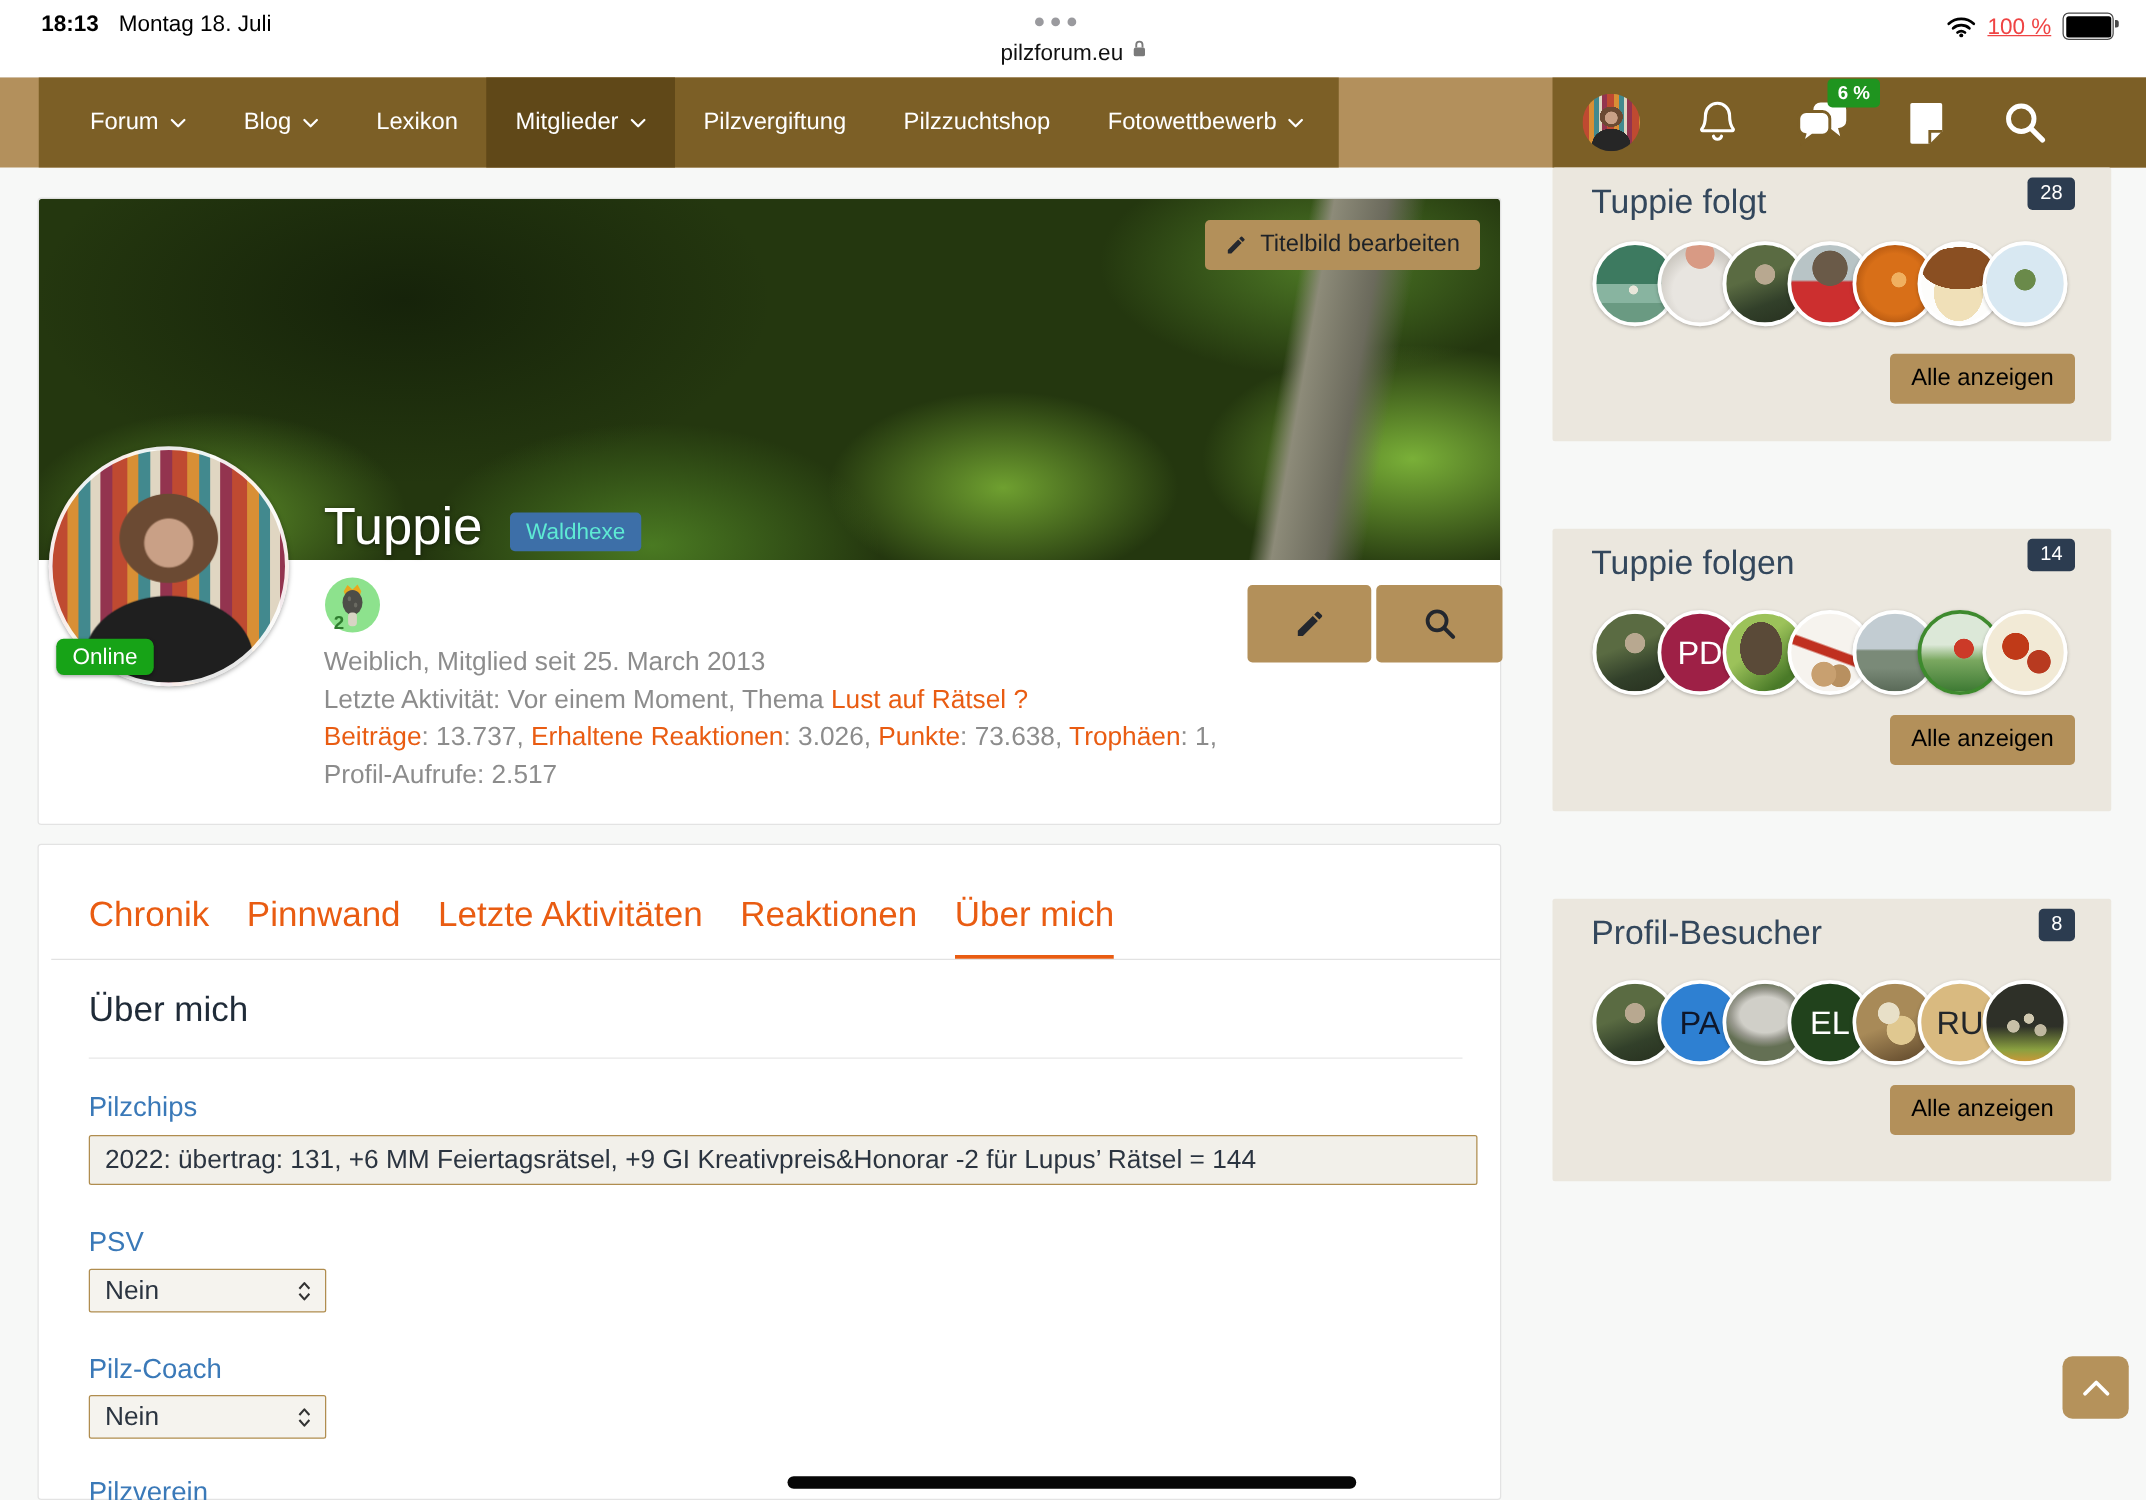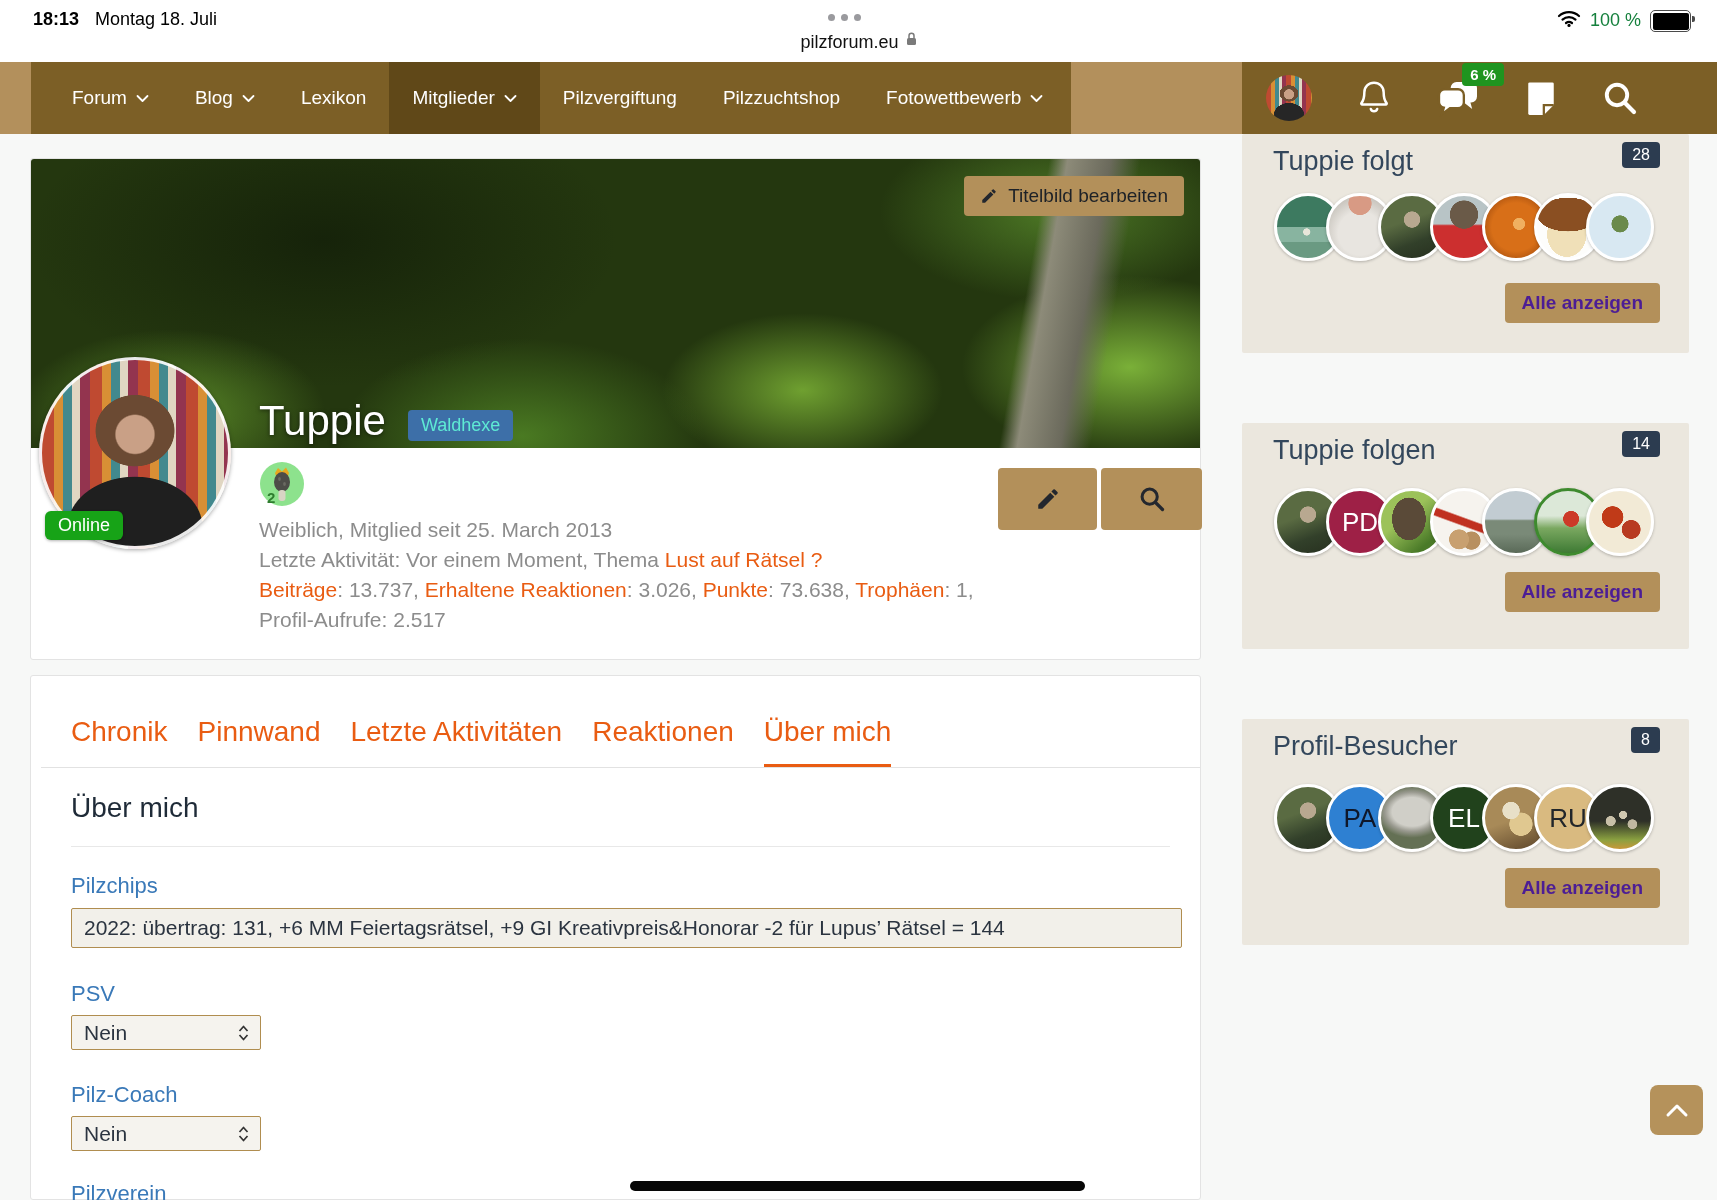--- a/index.html
+++ b/index.html
@@ -10,21 +10,21 @@
     -webkit-font-smoothing:antialiased;
   }
 
   
   .statusbar{position:absolute;left:0;top:0;width:1717px;height:62px;background:#fff;border-bottom:1px solid #dcdcdc;}
   .sb-left{position:absolute;left:33px;top:9px;display:flex;gap:16px;align-items:baseline;font-size:18px;color:#000;}
   .sb-time{font-weight:700;}
   .sb-dots{position:absolute;left:828px;top:14px;display:flex;gap:6px;}
   .sb-dots i{width:7px;height:7px;border-radius:50%;background:#9a9a9e;}
   .sb-url{position:absolute;left:0;top:32px;width:1717px;text-align:center;font-size:18px;color:#111;display:flex;justify-content:center;align-items:flex-start;gap:7px;}
-  .sb-right{position:absolute;right:26px;top:10px;display:flex;align-items:flex-start;gap:9px;font-size:18px;color:#15803d;}
+  .sb-right{position:absolute;right:26px;top:10px;display:flex;align-items:center;gap:9px;font-size:18px;color:#ef4444;text-decoration:underline;}
   .battery{width:36px;height:17px;border:1.5px solid #4a4a4a;border-radius:5px;position:relative;padding:1.5px;}
   .battery i{display:block;height:100%;width:100%;background:#000;border-radius:2px;}
   .battery:after{content:"";position:absolute;right:-5px;top:4.5px;width:3px;height:6px;background:#4a4a4a;border-radius:0 2px 2px 0;}
 
   
   .navbar{position:absolute;left:0;top:62px;width:1717px;height:72px;background:#b3905c;}
   .nav-main{position:absolute;left:31px;top:0;width:1040px;height:72px;background:#7c5f26;display:flex;align-items:stretch;padding-left:18px;box-sizing:border-box;}
   .nav-item{display:flex;align-items:center;gap:9px;padding:0 23px;color:#fff;font-size:19px;cursor:pointer;white-space:nowrap;}
   .nav-item.active{background:#604818;}
   .nav-right{position:absolute;left:1242px;top:0;width:475px;height:72px;background:#7c5f26;display:flex;align-items:center;gap:44px;padding-left:24px;box-sizing:border-box;}
@@ -102,22 +102,22 @@
   .sb-card3{top:719px;height:226px;}
   .sb-title{font-size:27px;color:#33475c;margin:4px 0 0 31px;}
   .sb-count{position:absolute;top:8px;right:29px;background:#2c3c50;color:#fff;font-size:16px;
     padding:4px 10px;border-radius:4px;}
   .sb-avatars{position:absolute;left:32px;display:flex;}
   .sb-card1 .sb-avatars{top:59px;}
   .sb-card2 .sb-avatars,.sb-card3 .sb-avatars{top:65px;}
   .sb-avatar{width:62px;height:62px;border-radius:50%;border:3px solid #fff;margin-right:-16px;
     box-shadow:0 1px 3px rgba(0,0,0,.25);display:flex;align-items:center;justify-content:center;
     font-size:26px;color:#fff;cursor:pointer;background:#ccc;}
-  .sb-btn{position:absolute;top:149px;right:29px;background:#b3905a;color:#4c1d95;font-size:19px;
-    padding:9px 17px;border-radius:4px;cursor:pointer;font-weight:bold;}
+  .sb-btn{position:absolute;top:149px;right:29px;background:#b3905a;color:#000000;font-size:19px;
+    padding:9px 17px;border-radius:4px;cursor:pointer;}
 
   
   .scroll-top{position:absolute;left:1650px;top:1085px;width:53px;height:50px;background:#b5925b;
     border-radius:8px;display:flex;align-items:center;justify-content:center;cursor:pointer;}
   .home-indicator{position:absolute;left:630px;top:1181px;width:455px;height:10px;border-radius:5px;background:#070707;}
 </style>
 </head>
 <body>
 
 <div class="statusbar">

